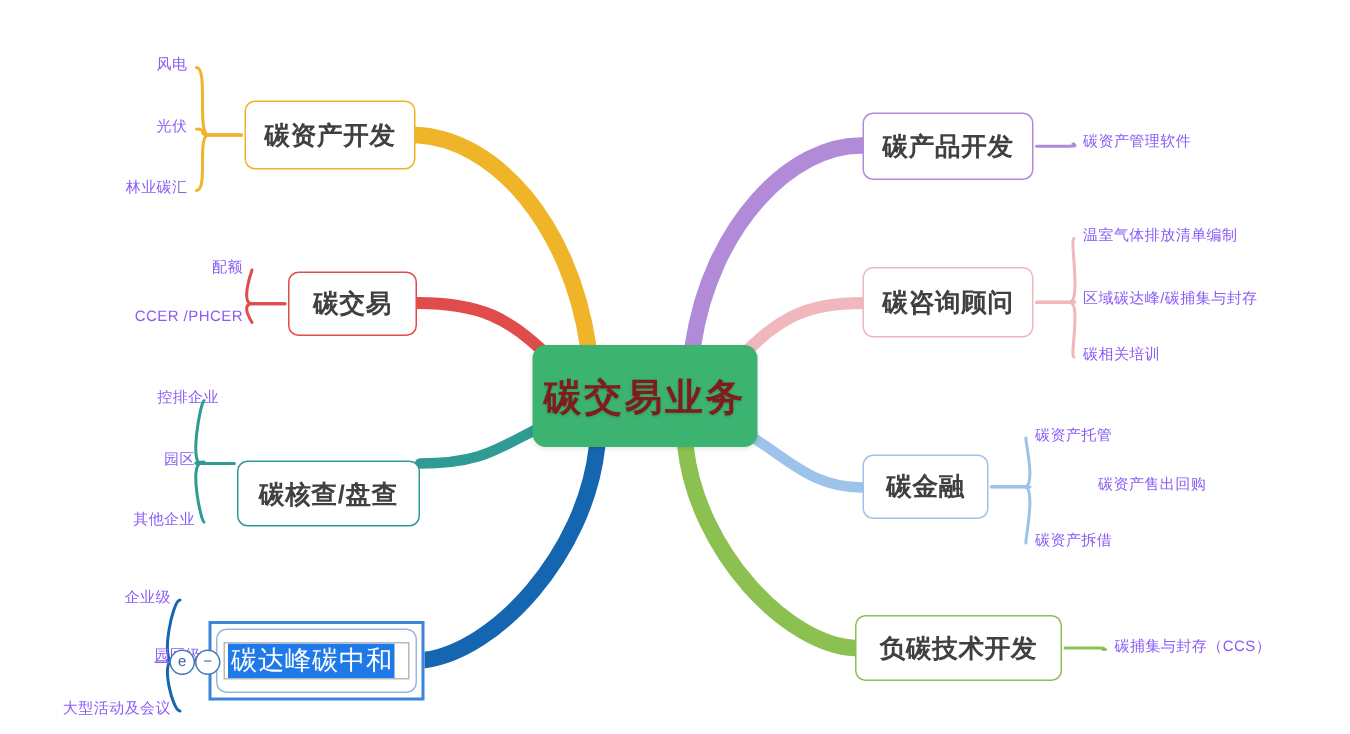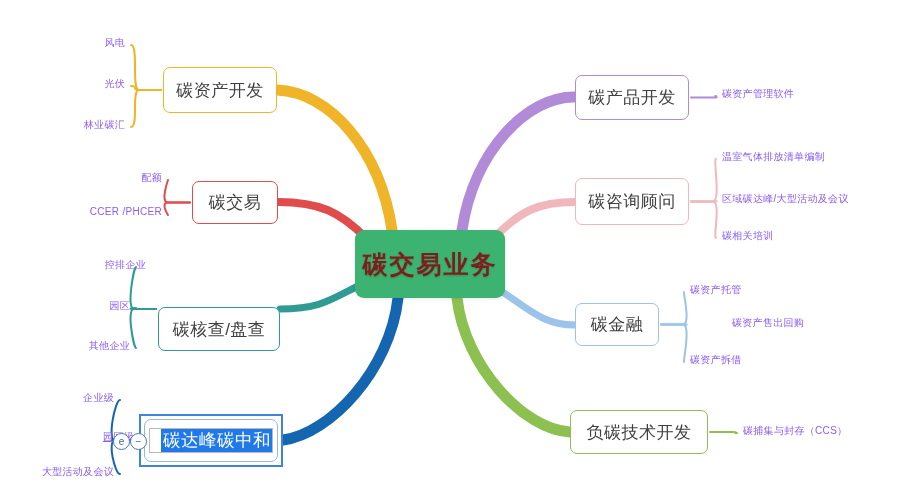--- a/index.html
+++ b/index.html
@@ -32,20 +32,21 @@
     align-items: center;
     justify-content: center;
     background: #ffffff;
     border-radius: 7px;
     border: 1.6px solid #bbb;
     color: #404040;
     font-size: 17px;
     letter-spacing: 0.5px;
     white-space: nowrap;
     z-index: 5;
+    font-weight: bold;
   }
   .root-node {
     background: #3cb371;
     border: none;
     border-radius: 9px;
     color: #ffffff;
     font-size: 25px;
     font-weight: bold;
     letter-spacing: 2px;
     text-shadow: 0 1px 2px rgba(0,0,0,0.18);
@@ -89,21 +90,20 @@
     right: 4px;
     top: 8px;
     bottom: 8px;
     box-sizing: border-box;
     border: 1px solid #b9b9b9;
     background: #ffffff;
     display: flex;
     align-items: center;
     padding-left: 2px;
     overflow: hidden;
-    justify-content: flex-end;
   }
   .edit-text {
     background: #1f79e8;
     color: #ffffff;
     font-size: 17.5px;
     letter-spacing: 0.5px;
     line-height: 1.15;
     padding: 1px 1px 2px 2px;
     white-space: nowrap;
   }
@@ -198,21 +198,21 @@
       <div class="leaf left" style="top: 430px; left: 0px; width: 134px; padding-right: 0px; text-decoration: underline;">园区级</div>
       <div class="leaf left" style="top: 465px; left: 0px; width: 114px; padding-right: 0px;">大型活动及会议</div>
       <div class="node" style="left: 575px; top: 75px; width: 114px; height: 45px; border-color: rgb(177, 139, 216); align-items: center;">
         <span>碳产品开发</span>
       </div>
       <div class="leaf right" style="top: 87px; left: 722px;">碳资产管理软件</div>
       <div class="node" style="left: 575px; top: 178px; width: 114px; height: 47px; border-color: rgb(240, 184, 189);">
         <span>碳咨询顾问</span>
       </div>
       <div class="leaf right" style="top: 150px; left: 722px;">温室气体排放清单编制</div>
-      <div class="leaf right" style="top: 192px; left: 722px;">区域碳达峰/大型活动及会议</div>
+      <div class="leaf right" style="top: 192px; left: 722px;">区域碳达峰/碳捕集与封存</div>
       <div class="leaf right" style="top: 229px; left: 722px;">碳相关培训</div>
       <div class="node" style="left: 575px; top: 303px; width: 84px; height: 43px; border-color: rgb(157, 195, 234);">
         <span>碳金融</span>
       </div>
       <div class="leaf right" style="top: 283px; left: 690px;">碳资产托管</div>
       <div class="leaf right" style="top: 316px; left: 690px; margin-left: 42px;">碳资产售出回购</div>
       <div class="leaf right" style="top: 353px; left: 690px;">碳资产拆借</div>
       <div class="node" style="left: 570px; top: 410px; width: 138px; height: 44px; border-color: rgb(140, 193, 82);">
         <span>负碳技术开发</span>
       </div>

